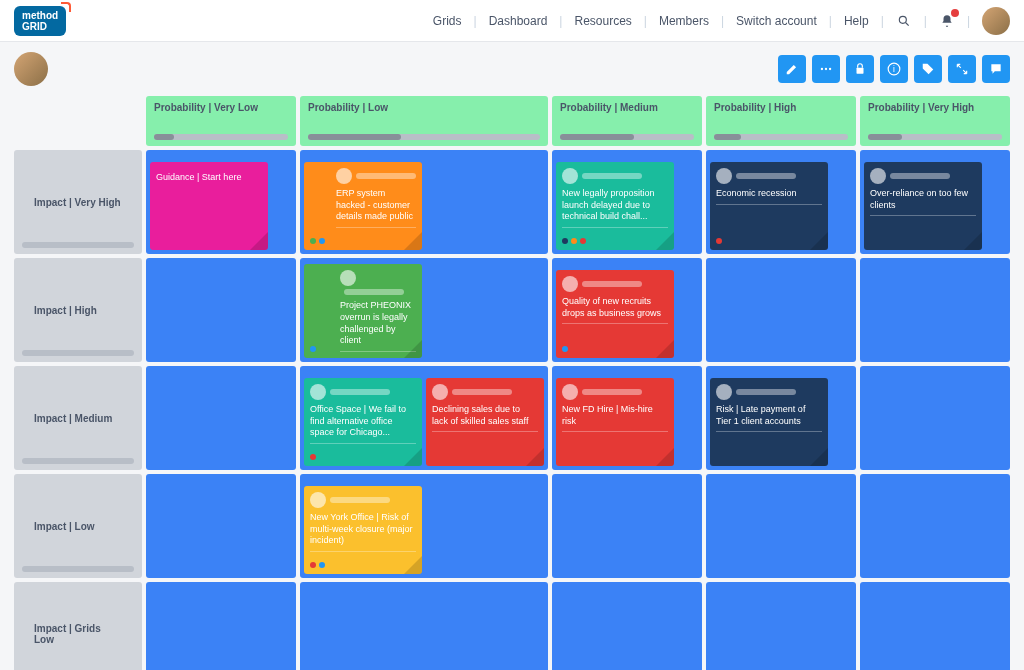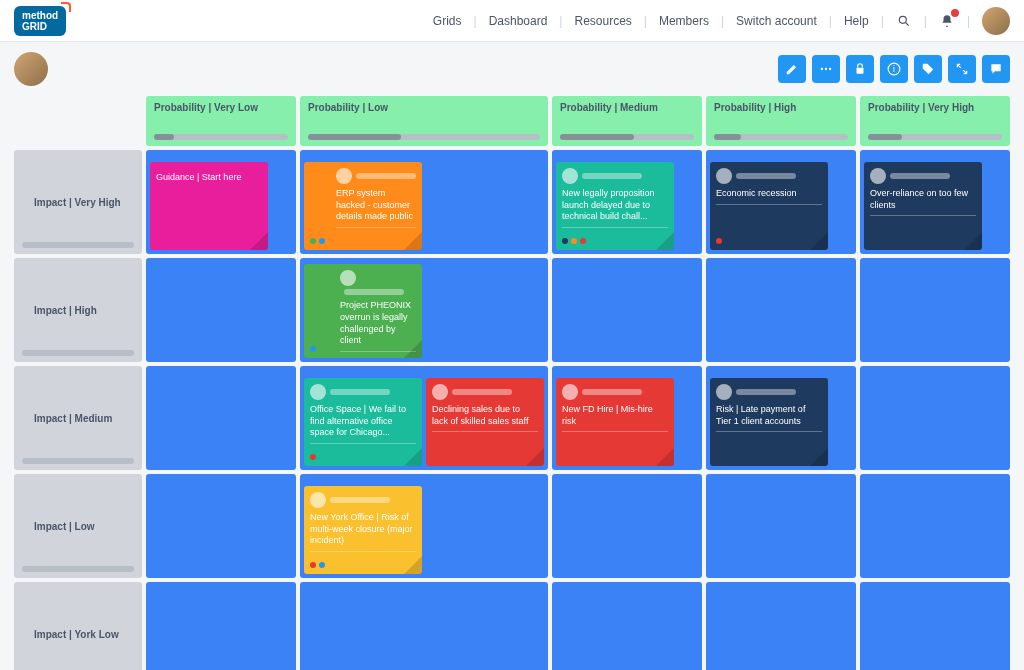--- a/index.html
+++ b/index.html
@@ -180,20 +180,23 @@
         <span>Impact | High</span>
         <div class="bar"></div>
       </div>
 <div class="cell"></div>
 <div class="cell">
   <div class="card green"><span class="c-avatar"></span><span class="c-bar"></span><div class="c-title">Project PHEONIX overrun is legally challenged by client</div><div class="c-line"></div><div class="c-dots">
             <span style="background:#2196f3"></span>
           </div></div>
 </div>
 <div class="cell">
+  <div class="card red"><span class="c-avatar"></span><span class="c-bar"></span><div class="c-title">Quality of new recruits drops as business grows</div><div class="c-line"></div><div class="c-dots">
+            <span style="background:#2196f3"></span>
+          </div></div>
 </div>
 <div class="cell"></div>
 <div class="cell"></div>
 
 <div class="row-head">
         <span>Impact | Medium</span>
         <div class="bar"></div>
       </div>
 <div class="cell"></div>
 <div class="cell">
@@ -219,21 +222,21 @@
   <div class="card yellow"><span class="c-avatar"></span><span class="c-bar"></span><div class="c-title">New York Office | Risk of multi-week closure (major incident)</div><div class="c-line"></div><div class="c-dots">
             <span style="background:#e53935"></span>
             <span style="background:#2196f3"></span>
           </div></div>
 </div>
 <div class="cell"></div>
 <div class="cell"></div>
 <div class="cell"></div>
 
 <div class="row-head">
-        <span>Impact | York Low</span>
+        <span>Impact | Grids Low</span>
       </div>
 <div class="cell"></div>
 <div class="cell"></div>
 <div class="cell"></div>
 <div class="cell"></div>
 <div class="cell"></div>
 
 </div>
 </div>
 

